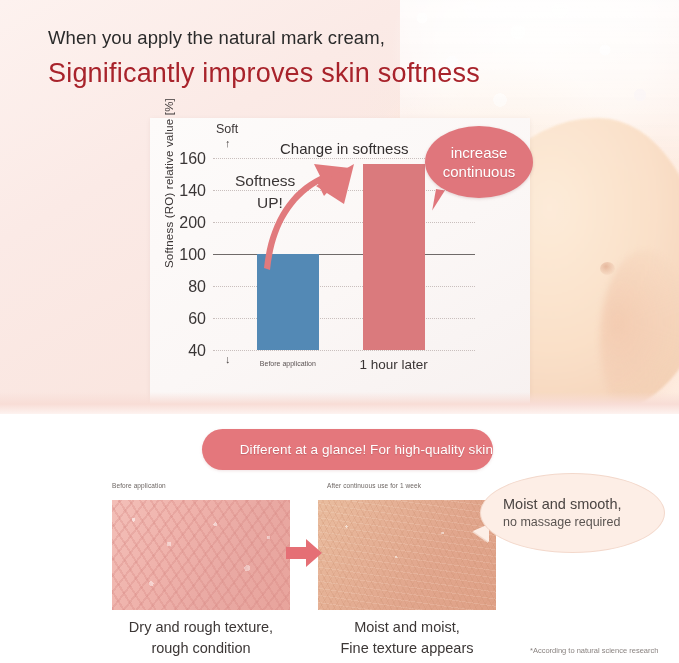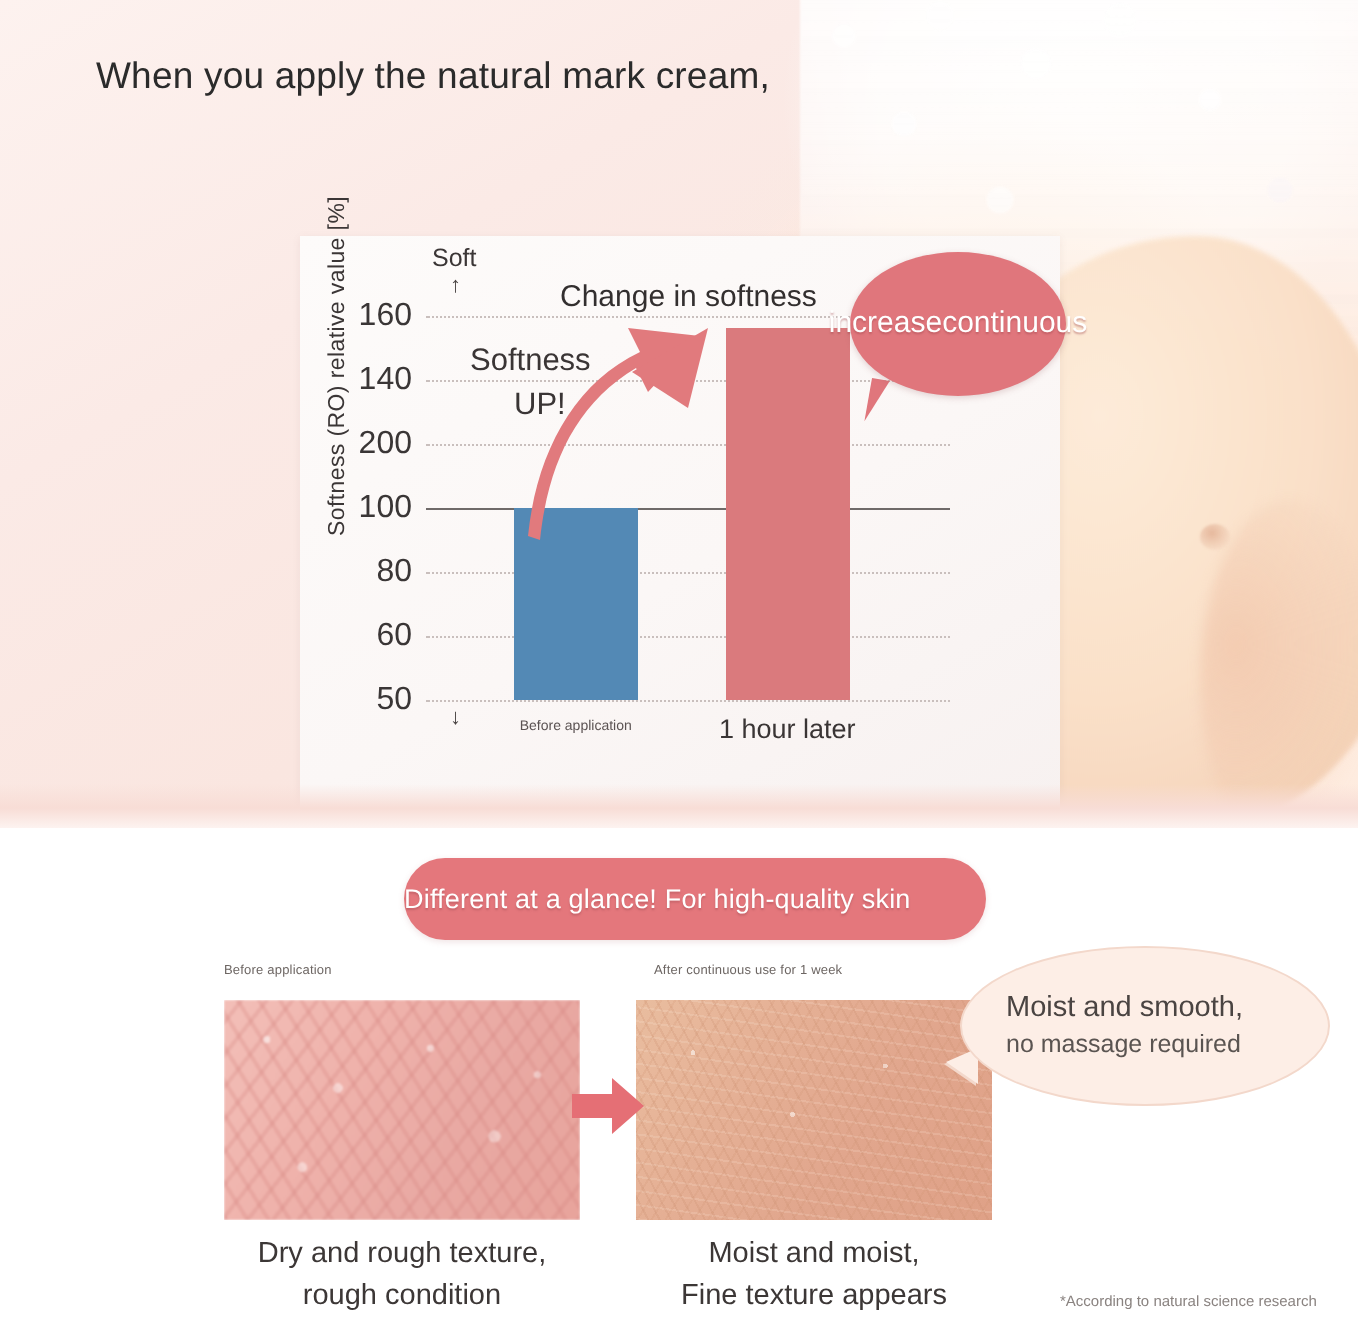--- a/index.html
+++ b/index.html
@@ -120,21 +120,21 @@
   .bar-label.small{font-size:7px;color:#5b5353;margin-top:10px;}
   .bar-label.big{font-size:13.5px;}
 
   
   .big-arrow{position:absolute;left:108px;top:40px;width:118px;height:118px;pointer-events:none;}
 
   
   .bubble{
     position:absolute;left:275px;top:8px;width:108px;height:72px;
     background:#e0767c;border-radius:50%;
-    display:flex;flex-direction:row;align-items:center;justify-content:center;
+    display:flex;flex-direction:column;align-items:center;justify-content:center;
     box-shadow:0 1px 3px rgba(150,90,95,.25);
   }
   .bubble span{
     color:#ffffff;font-size:15px;line-height:1.3;
     text-shadow:0 1px 1px rgba(160,70,78,.45);
   }
   .bubble-tail{
     position:absolute;left:284px;top:72px;width:0;height:0;
     border-left:9px solid #e0767c;
     border-right:5px solid transparent;
@@ -142,21 +142,21 @@
     transform:rotate(10deg);
   }
 
   
   .bottom{
     position:absolute;left:0;top:414px;width:679px;height:249px;background:#ffffff;
   }
   .banner{
     position:absolute;left:202px;top:15px;width:291px;height:41px;
     background:#e4777c;border-radius:22px;
-    display:flex;align-items:center;justify-content:flex-start;
+    display:flex;align-items:center;justify-content:flex-end;
     box-shadow:0 1px 3px rgba(170,100,105,.18);
   }
   .banner span{
     color:#ffffff;font-size:13.5px;letter-spacing:.1px;
     text-shadow:0 1px 1px rgba(165,80,88,.5);
   }
 
   .mini-label{
     position:absolute;font-size:6.5px;color:#6d6663;letter-spacing:.1px;
   }
@@ -226,20 +226,21 @@
 <div class="page">
 
   <section class="hero">
     <div class="photo-bg"></div>
     <div class="lace"></div>
     <div class="belly"></div>
     <div class="belly-shade"></div>
     <div class="navel"></div>
 
     <div class="hero-line1">When you apply the natural mark cream,</div>
+    <div class="hero-line2">Significantly improves skin softness</div>
 
     <div class="chart-card">
 
       <div class="soft-top">Soft</div>
       <div class="arrow-up">↑</div>
       <div class="arrow-down">↓</div>
       <div class="hard-bot">hard</div>
 
       <div class="axis-title">Softness (RO) relative value [%]</div>
 
@@ -263,21 +264,21 @@
           <div class="grid solid" style="top: 96px;">
             <span class="ytick">100</span>
           </div>
           <div class="grid" style="top: 128px;">
             <span class="ytick">80</span>
           </div>
           <div class="grid" style="top: 160px;">
             <span class="ytick">60</span>
           </div>
           <div class="grid" style="top: 192px;">
-            <span class="ytick">50</span>
+            <span class="ytick">40</span>
           </div>
           <div class="bar" style="left: 43.86px; width: 62px; height: 96px; background: rgb(83, 137, 181);">
             <span class="bar-label small">Before application</span>
           </div>
           <div class="bar" style="left: 149.64px; width: 62px; height: 185.6px; background: rgb(218, 122, 125);">
             <span class="bar-label big">1 hour later</span>
           </div>
         </div>
 
       <svg class="big-arrow" viewBox="0 0 118 118">

